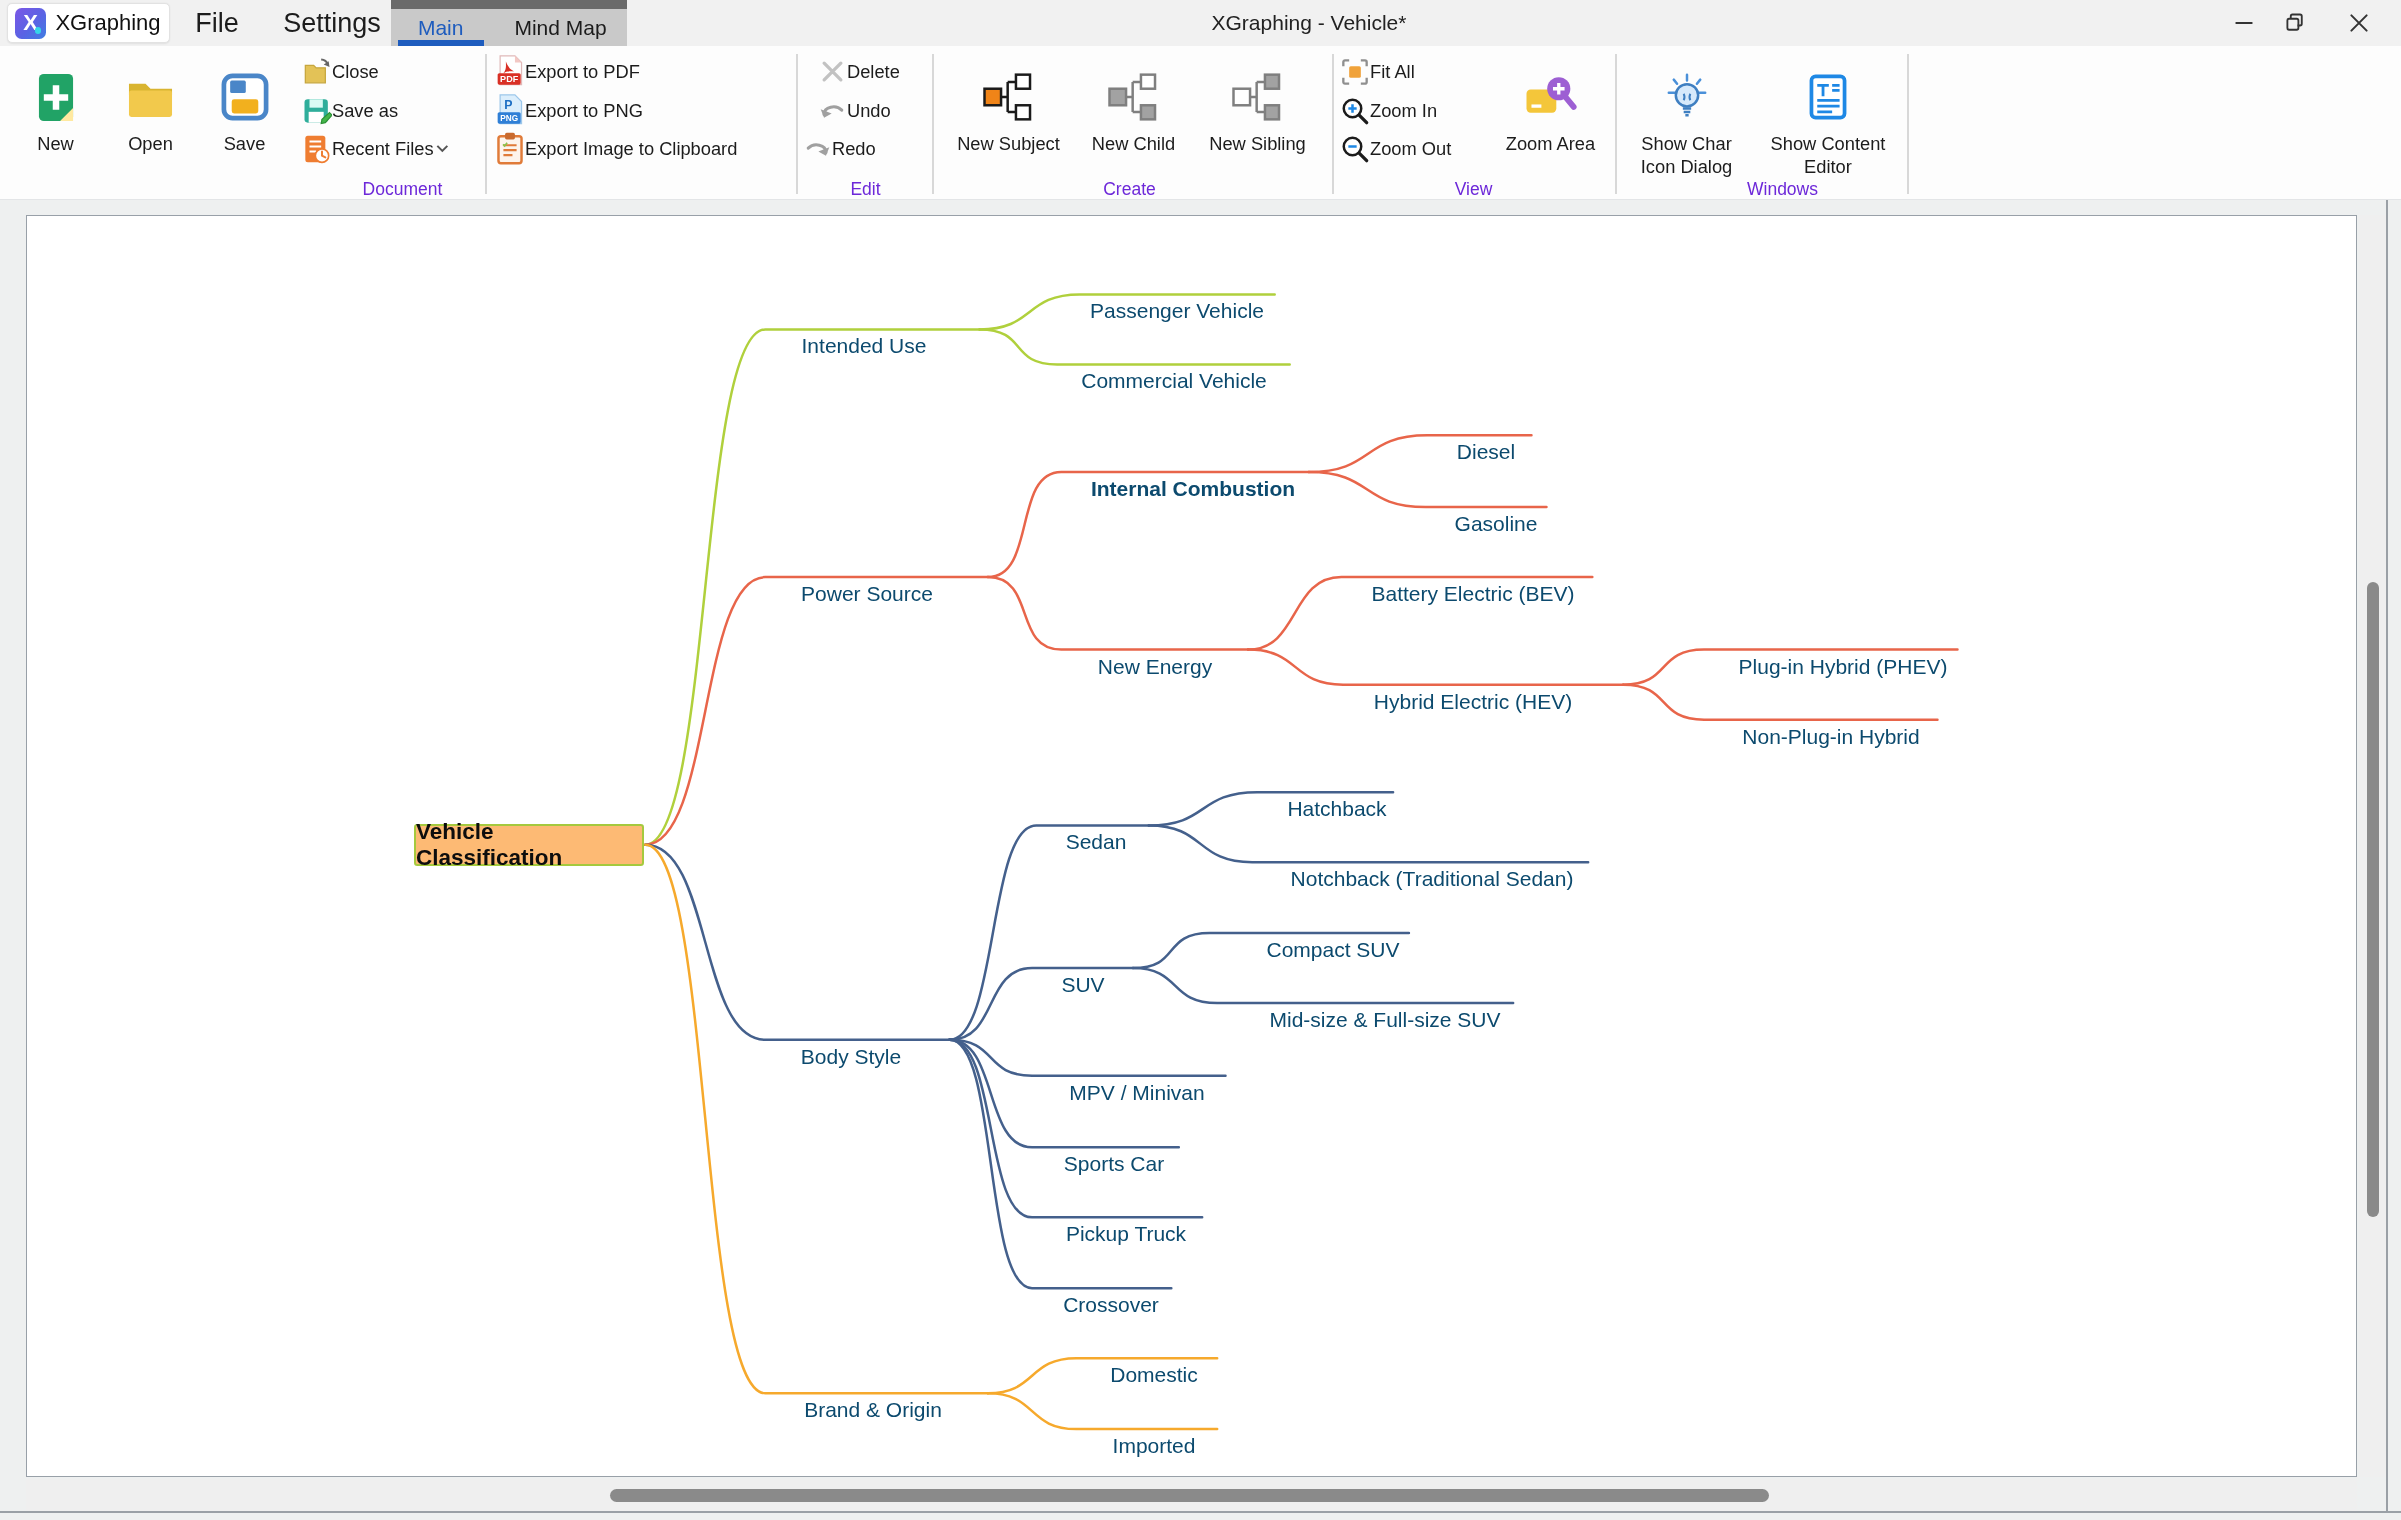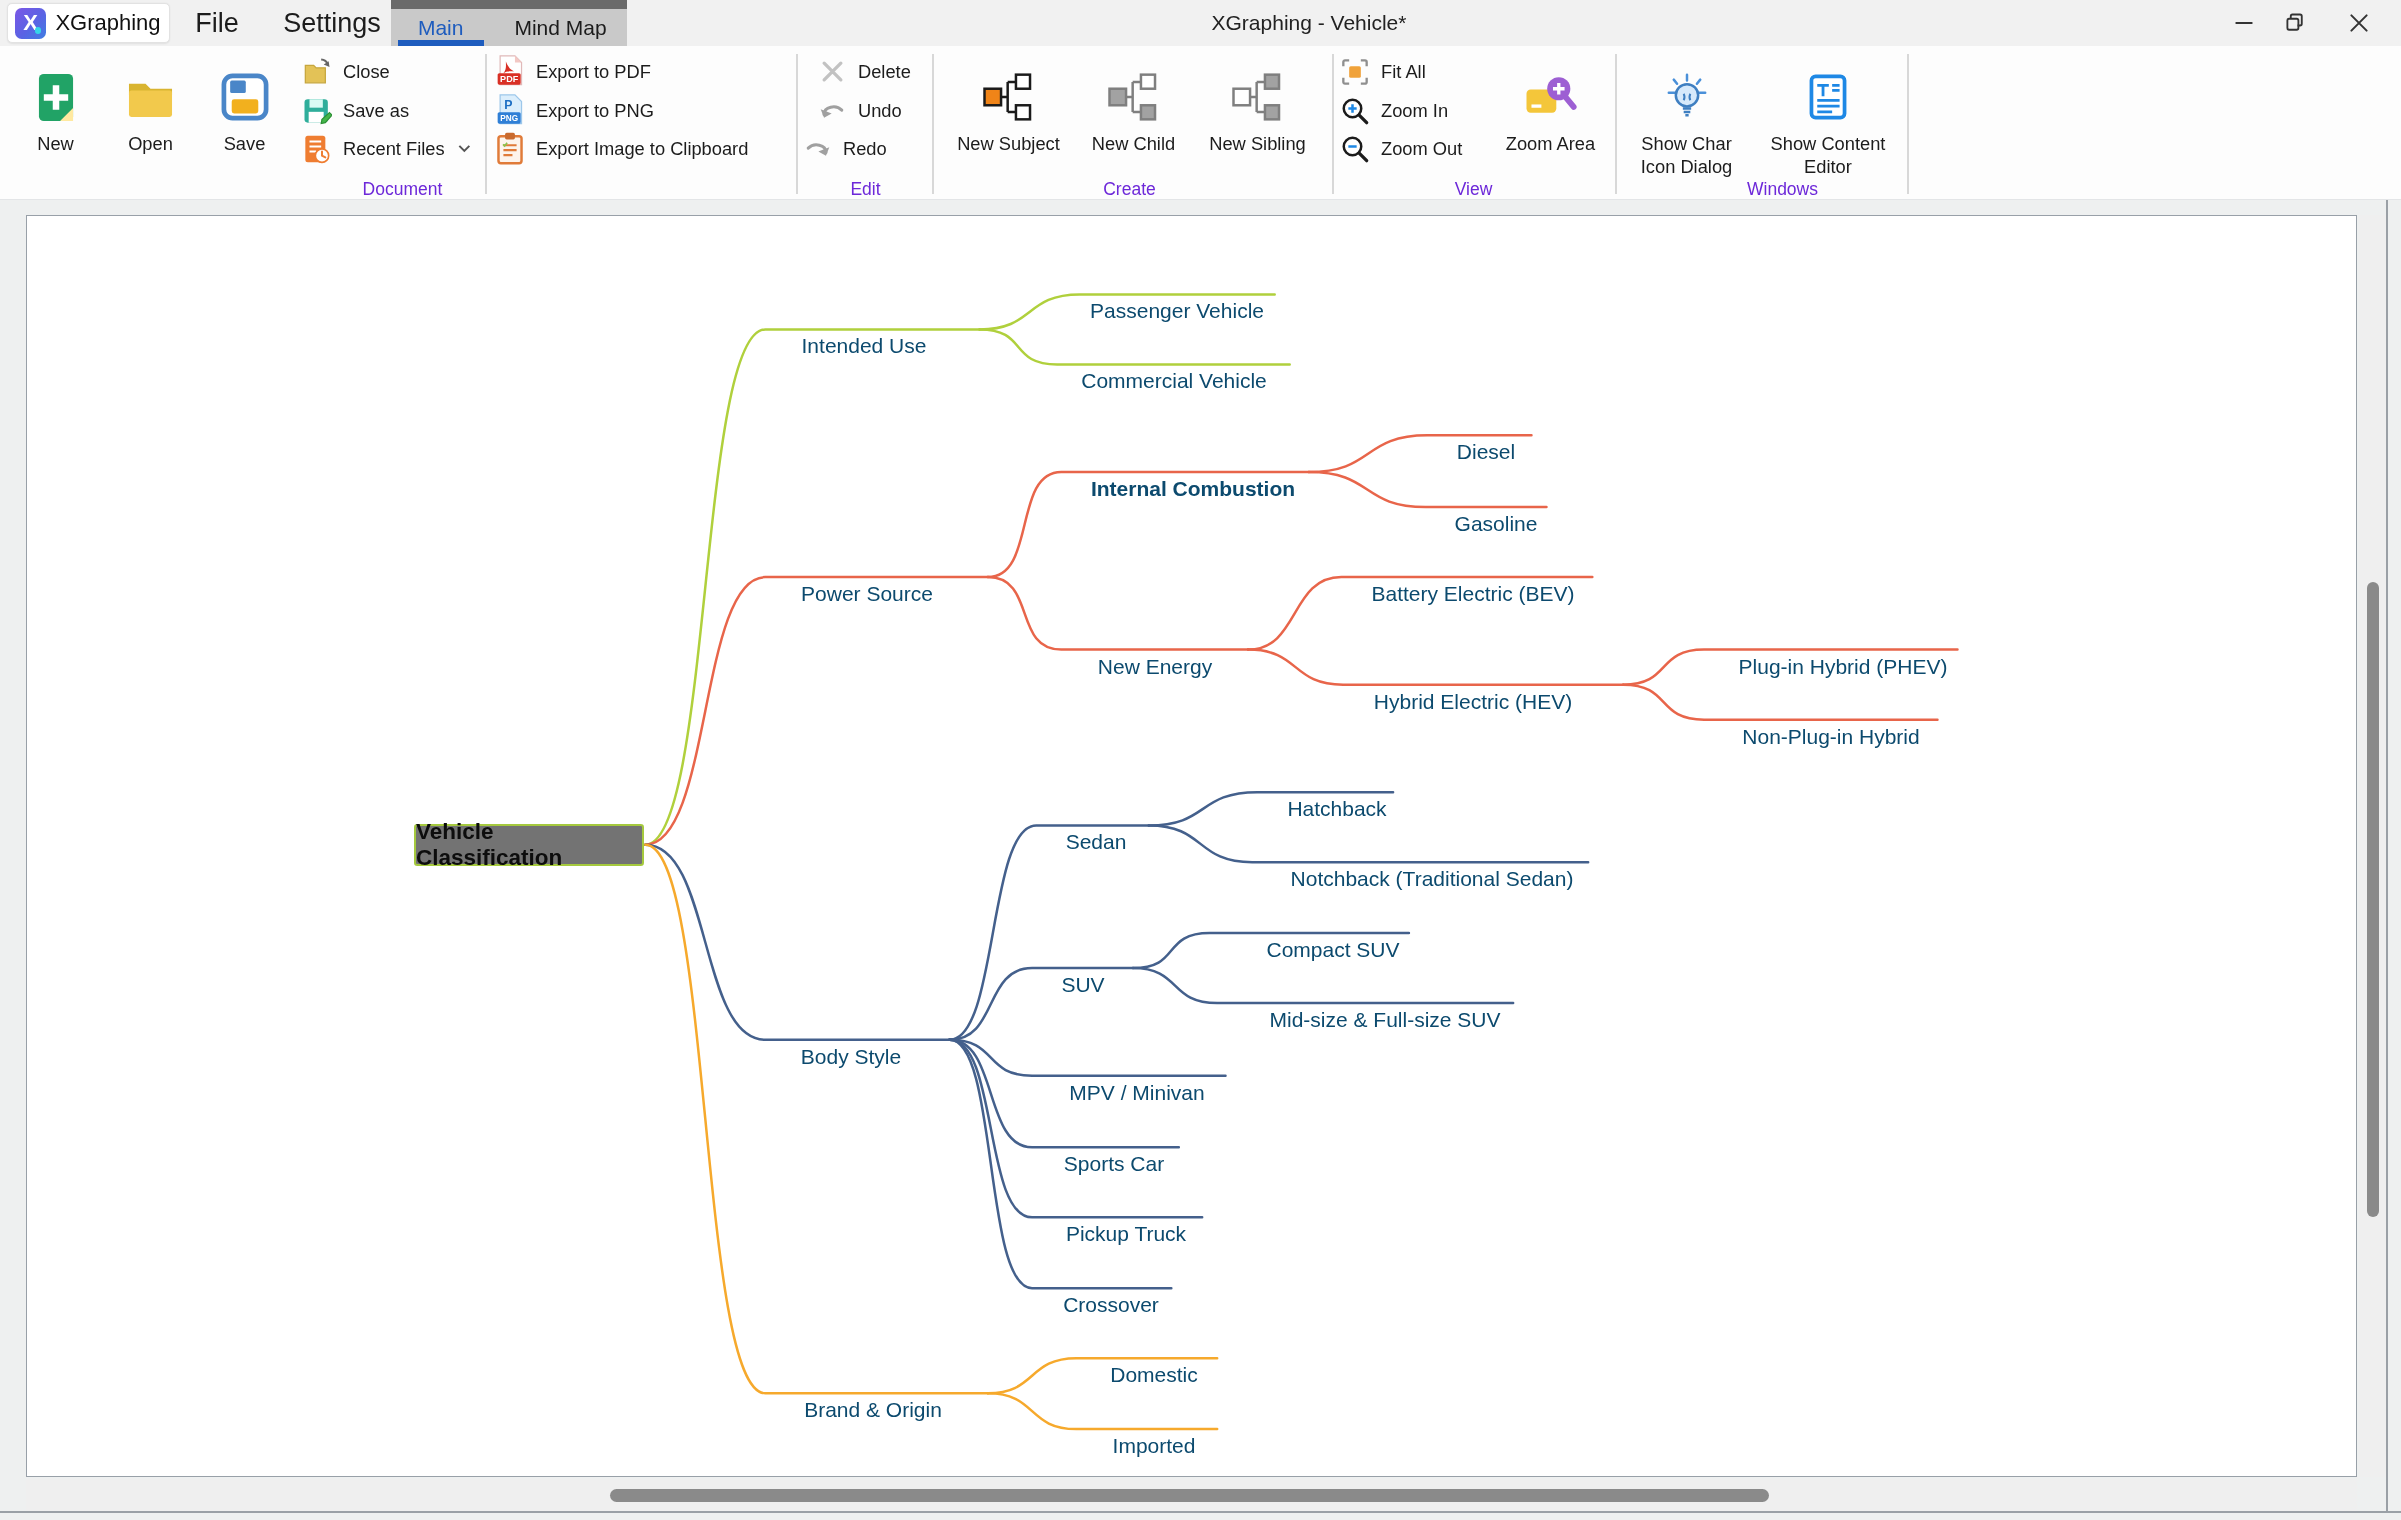--- a/index.html
+++ b/index.html
@@ -33,21 +33,21 @@
   .tab-underline { position:absolute; left:6.7px; bottom:0; width:86px; height:5.8px; background:#1e5cbe; }
   .tab-plain { left:107px; width:125px; color:#1b1b1b; }
   .win-title { position:absolute; left:1142px; top:0; width:334px; height:46px; line-height:46px; text-align:center; font-size:21px; color:#222; }
   .winbtn { position:absolute; top:0; width:48px; height:46px; display:flex; align-items:center; justify-content:center; }
   
   .ribbon { position:absolute; left:0; top:46px; width:2401px; height:154px; background:#fdfdfd; border-bottom:1.7px solid #e3e5e7; }
   .vsep { position:absolute; top:8.3px; height:140px; width:1.7px; background:#d8d8d8; }
   .rbig { position:absolute; top:15px; display:flex; flex-direction:column; align-items:center; }
   .rbig .icobox { height:72px; display:flex; align-items:center; justify-content:center; }
   .rbig .blabel { font-size:18.3px; line-height:22.5px; text-align:center; color:#1c1c1c; }
-  .rrow { position:absolute; height:35px; display:flex; align-items:center; gap:11px; font-size:18.3px; color:#1c1c1c; }
+  .rrow { position:absolute; height:35px; display:flex; align-items:center; font-size:18.3px; color:#1c1c1c; }
   .rrow .ico { width:30px; display:flex; justify-content:center; }
   .glabel { position:absolute; top:133px; width:167px; text-align:center; font-size:17.5px; color:#6d28d9; }
   
   .content { position:absolute; left:0; top:200px; width:2401px; height:1321px; background:#eef0f0; }
   .canvas { position:absolute; left:26px; top:15px; width:2331px; height:1262px; background:#ffffff; border:1.7px solid #98a0a8; }
   .hsb { position:absolute; left:26px; top:1279px; width:2331px; height:32px; background:#efefef; }
   .hthumb { position:absolute; left:584px; top:10px; width:1159px; height:12.5px; background:#8a8a8a; border-radius:6.7px; }
   .vsb { position:absolute; left:2359px; top:15px; width:27.5px; height:1262px; background:#efefef; }
   .vthumb { position:absolute; left:7.5px; top:367px; width:12.5px; height:635px; background:#8a8a8a; border-radius:6.7px; }
   .edge-bottom { position:absolute; left:0; top:1311px; width:2401px; height:1.7px; background:#9aa0a6; }
@@ -412,14 +412,14 @@
     <div class="nlabel" style="left: 1333px; top: 898px;">Compact SUV</div>
     <div class="nlabel" style="left: 1385px; top: 968px;">Mid-size &amp; Full-size SUV</div>
     <div class="nlabel" style="left: 1137px; top: 1041px;">MPV / Minivan</div>
     <div class="nlabel" style="left: 1114px; top: 1112px;">Sports Car</div>
     <div class="nlabel" style="left: 1126px; top: 1182px;">Pickup Truck</div>
     <div class="nlabel" style="left: 1111px; top: 1253px;">Crossover</div>
     <div class="nlabel" style="left: 873px; top: 1358px;">Brand &amp; Origin</div>
     <div class="nlabel" style="left: 1154px; top: 1323px;">Domestic</div>
     <div class="nlabel" style="left: 1154px; top: 1394px;">Imported</div>
   </div>
-<div class="rootnode" id="root-node" style="left: 414px; top: 824px; width: 230px; height: 42px; background: #737373; border: 2.5px solid rgb(165, 201, 62);">Vehicle Classification</div>
+<div class="rootnode" id="root-node" style="left: 414px; top: 824px; width: 230px; height: 42px; background: #fdba74; border: 2.5px solid rgb(165, 201, 62);">Vehicle Classification</div>
 
 
 </body></html>

